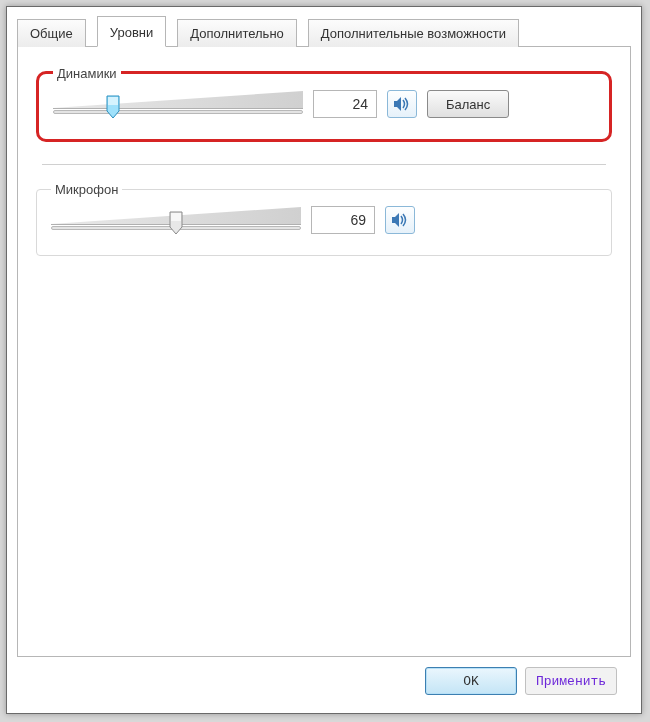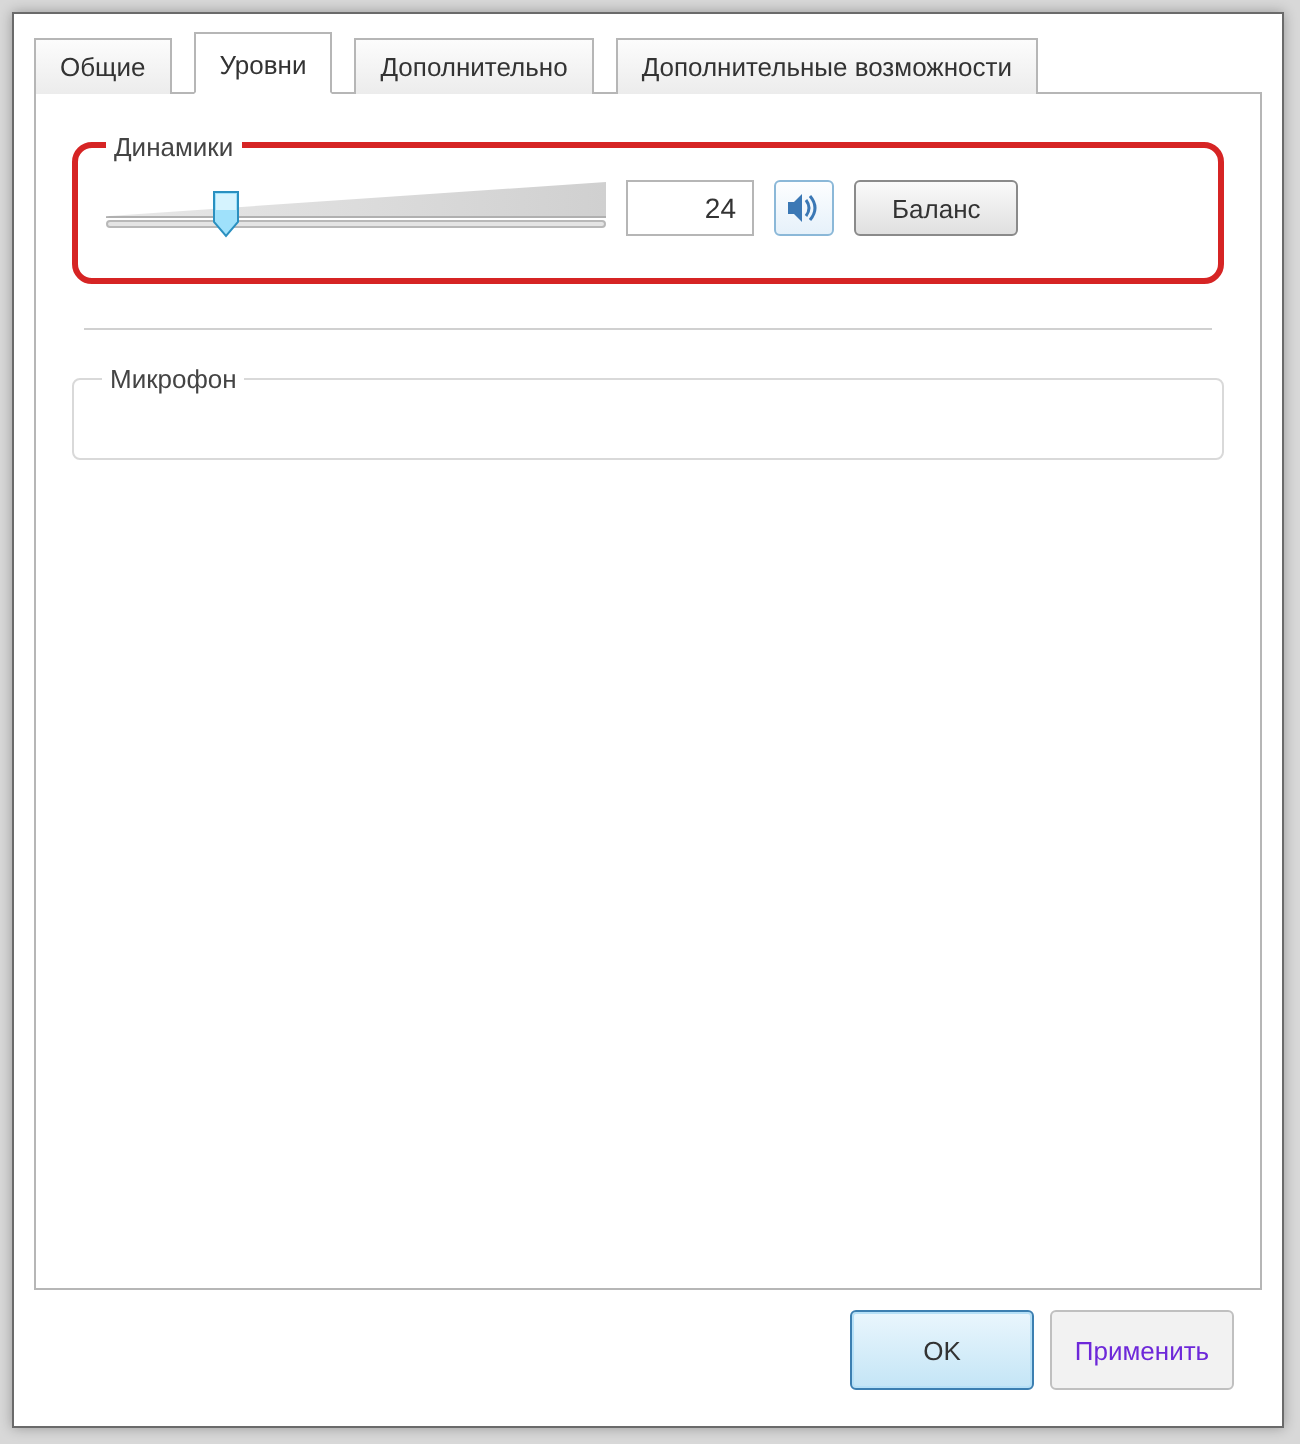--- a/index.html
+++ b/index.html
@@ -182,27 +182,28 @@
     }
     .footer {
       padding: 10px 14px 12px;
       display: flex;
       justify-content: flex-end;
       gap: 8px;
       border-top: 0;
     }
     .btn {
       min-width: 92px;
-      height: 40px;
+      height: 28px;
       border: 1px solid #8a8a8a;
       background: linear-gradient(#fafafa, #e0e0e0);
       border-radius: 3px;
       font-size: 13px;
       color: #333;
       cursor: pointer;
+      font-family: Liberation Mono, monospace;
     }
     .btn.primary {
       border: 1px solid #3c7fb1;
       box-shadow: inset 0 0 0 1px #b6e0f7;
       background: linear-gradient(#eaf6fd, #c4e5f6);
     }
     .btn.disabled {
       color: #6d28d9;
       border-color: #c0c0c0;
       background: #f2f2f2;
@@ -246,20 +247,40 @@
             </svg>
           </div>
           <button class="balance-btn">Баланс</button>
         </div>
       </div>
 
       <div class="divider"></div>
 
       <div class="group">
         <span class="group-label">Микрофон</span>
+        <div class="row">
+          <div class="slider-wrap">
+            <div class="slider-wedge"></div>
+            <div class="slider-track"></div>
+            <div class="slider-thumb" id="thumb-mic" style="left: 125px;">
+              <svg width="14" height="24" viewBox="0 0 14 24">
+                <path d="M1 1 H13 V16 L7 23 L1 16 Z" fill="#e8e8e8" stroke="#8a8a8a" stroke-width="1"></path>
+                <path d="M2 2 H12 V10 H2 Z" fill="#f7f7f7"></path>
+              </svg>
+            </div>
+          </div>
+          <input class="value-box" readonly="" value="69" style="">
+          <div class="icon-btn">
+            <svg width="18" height="16" viewBox="0 0 18 16">
+              <path d="M1 5 H4 L8 1 V15 L4 11 H1 Z" fill="#3b78b5"></path>
+              <path d="M10 4 Q13 8 10 12" stroke="#3b78b5" stroke-width="1.5" fill="none"></path>
+              <path d="M12 2 Q17 8 12 14" stroke="#3b78b5" stroke-width="1.5" fill="none"></path>
+            </svg>
+          </div>
+        </div>
       </div>
 
     </div>
 
     <div class="footer">
       <button class="btn primary">OK</button>
       <button class="btn disabled">Применить</button>
     </div>
   </div>
 </div>

